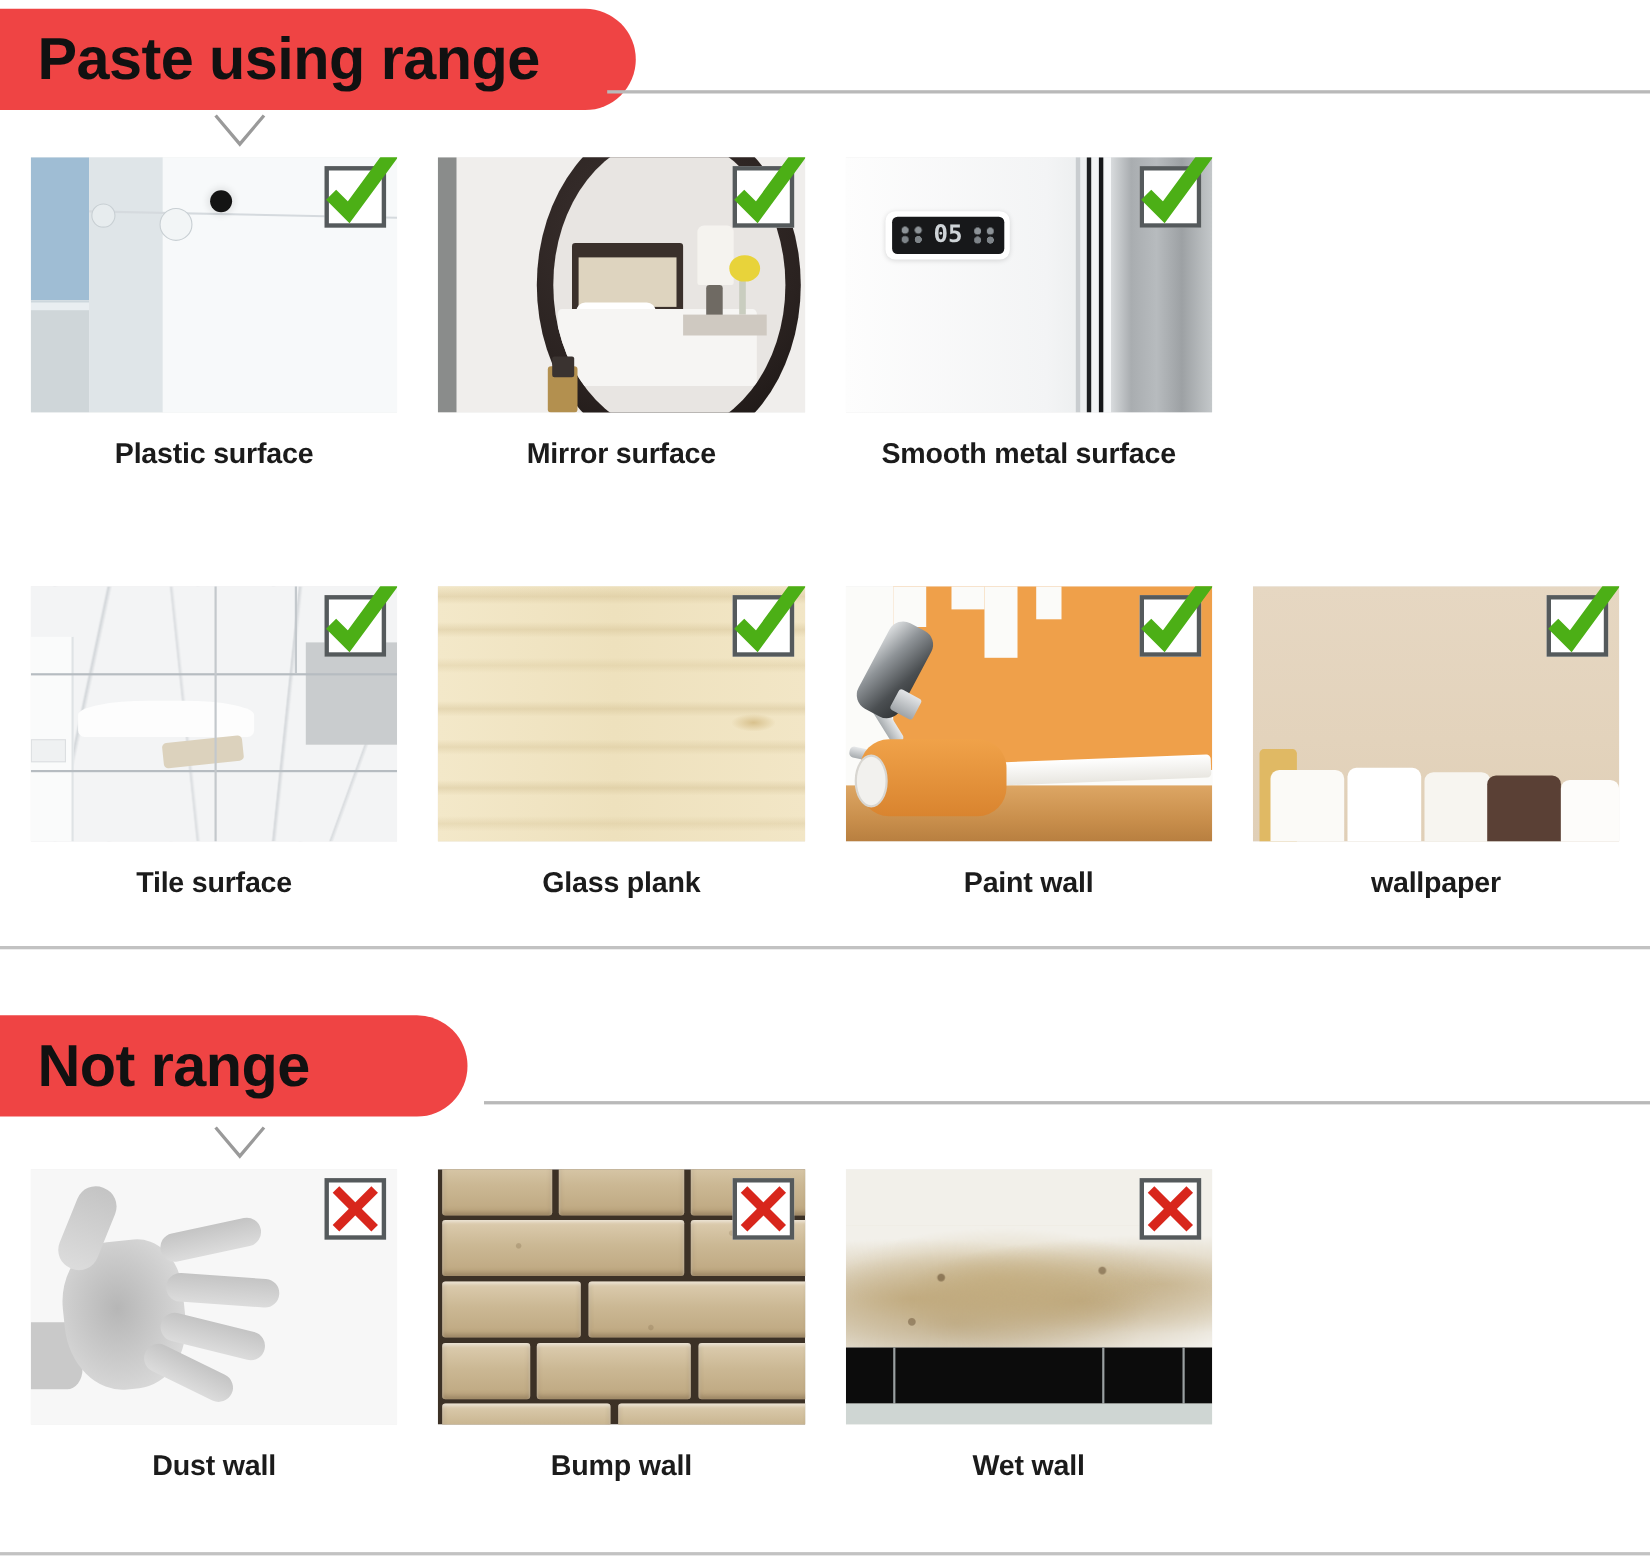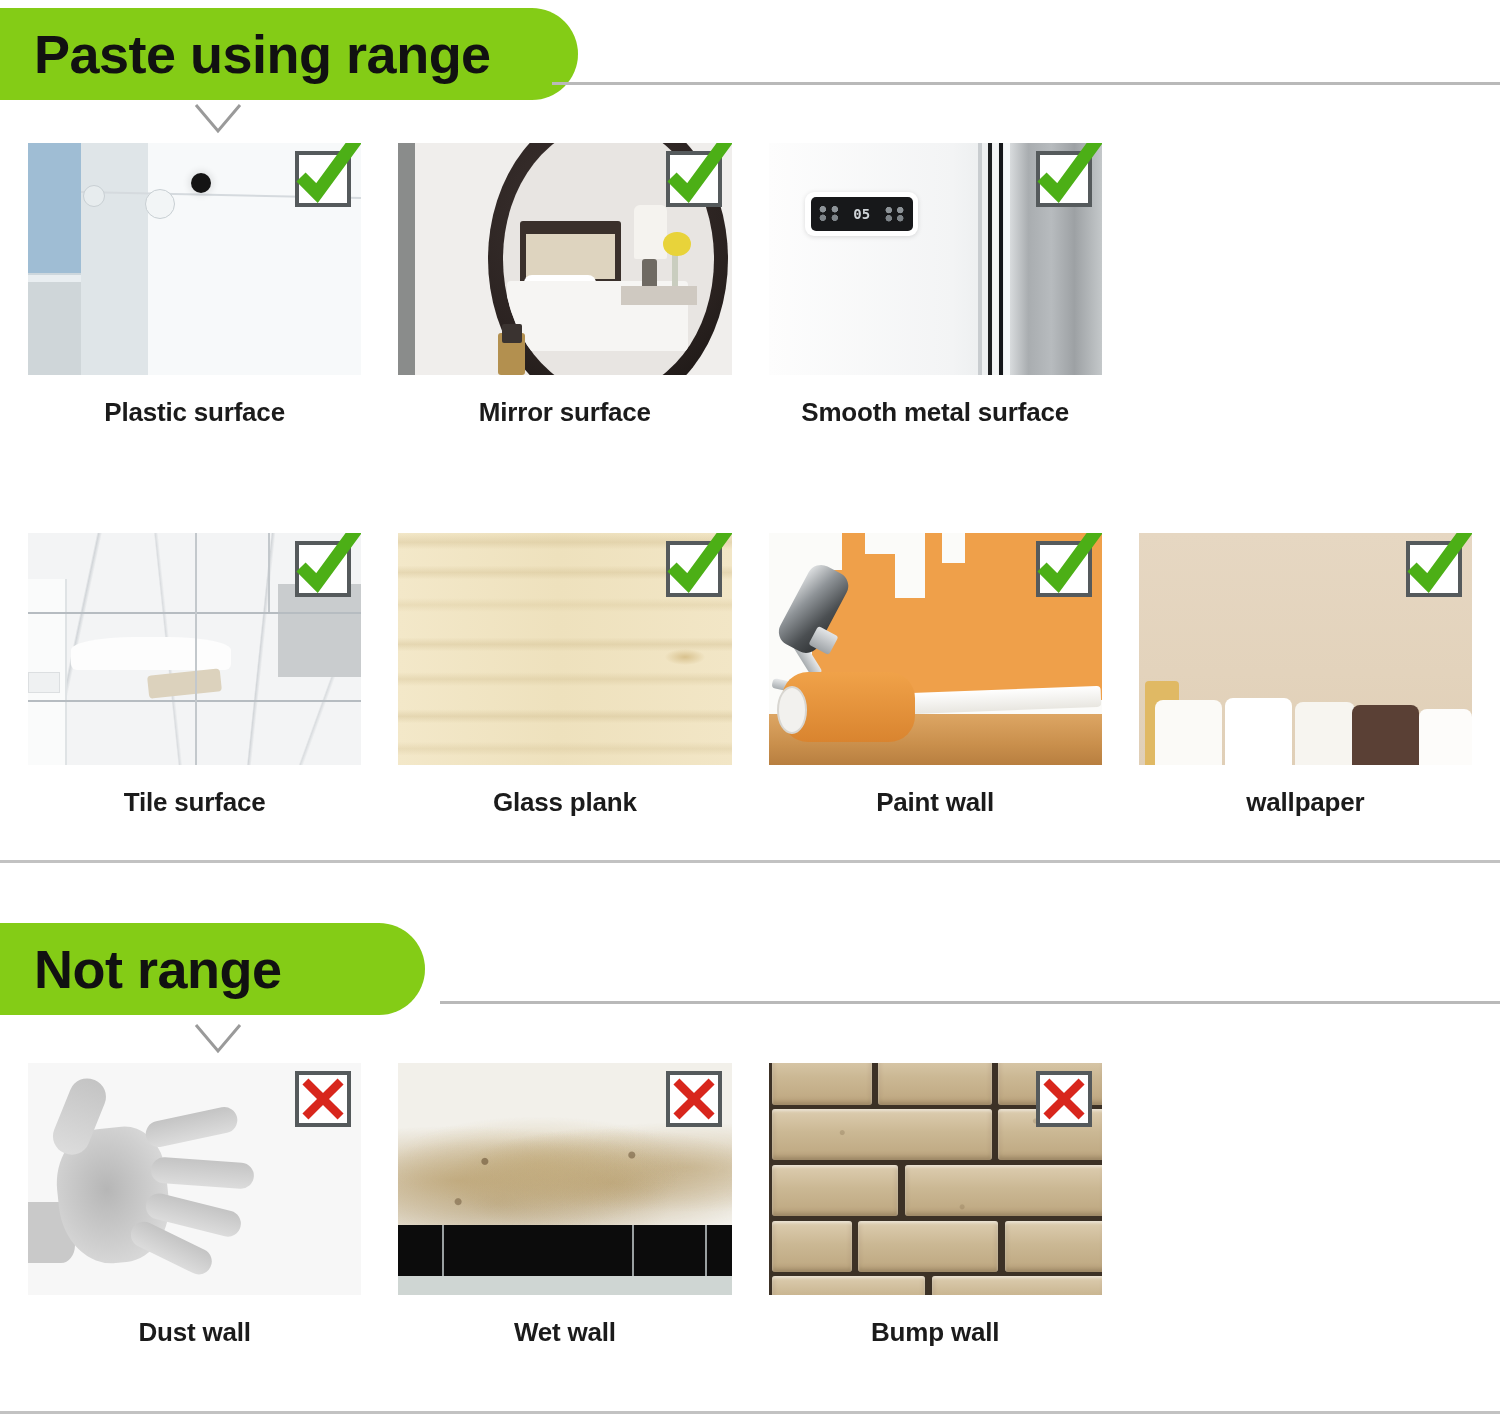--- a/index.html
+++ b/index.html
@@ -9,21 +9,21 @@
     font-family:"Liberation Sans", sans-serif;
     overflow:hidden;
     position:relative;
   }
 
   
   .banner-row{position:relative;height:105px;}
   .banner{
     position:absolute;left:0;top:8px;
     height:92px;
-    background:#84cc16;
+    background:#ef4444;
     border-top-right-radius:52px;border-bottom-right-radius:52px;
     display:flex;align-items:center;
   }
   .banner-text{
     font-size:54px;font-weight:bold;color:#111;
     padding:0 46px 0 34px;letter-spacing:-0.5px;
     white-space:nowrap;line-height:1;
   }
   .banner-line{
     position:absolute;height:3px;background:#b9b9b9;
@@ -128,21 +128,21 @@
     box-shadow:0 1px 5px rgba(0,0,0,.13);
     display:flex;align-items:center;justify-content:center;
   }
   .art-metal .screen{
     position:absolute;left:5%;top:11%;width:90%;height:78%;
     background:#17181a;border-radius:5px;
     display:flex;align-items:center;justify-content:center;
   }
   .art-metal .temp{
     color:#cfd4d8;font-family:"DejaVu Sans Mono", monospace;
-    font-size:14px;font-weight:bold;letter-spacing:0px;
+    font-size:22px;font-weight:bold;letter-spacing:0px;
   }
   .art-metal .icons{position:absolute;left:7%;top:24%;width:24%;height:50%;
     background:
       radial-gradient(circle at 20% 25%, #8d9398 0 3px, transparent 3.5px),
       radial-gradient(circle at 70% 25%, #8d9398 0 3px, transparent 3.5px),
       radial-gradient(circle at 20% 75%, #7e8489 0 3px, transparent 3.5px),
       radial-gradient(circle at 70% 75%, #7e8489 0 3px, transparent 3.5px);}
   .art-metal .icons2{position:absolute;right:7%;top:24%;width:22%;height:50%;
     background:
       radial-gradient(circle at 25% 30%, #8d9398 0 3px, transparent 3.5px),
@@ -532,42 +532,20 @@
           <line x1="70" y1="16" x2="16" y2="70" stroke="#D8261C" stroke-width="13" stroke-linecap="butt"></line>
         </svg>
       </div>
     </div>
     <div class="caption">Dust wall</div>
   </div>
 
 
   <div class="card">
     <div class="thumb">
-      <div class="art-wet">
-        <div class="stain"></div>
-          <div class="speck"></div>
-        <div class="band"></div>
-        <div class="bg1"></div>
-          <div class="bg2"></div>
-          <div class="bg3"></div>
-        <div class="floor"></div>
-      </div>
-      <div class="badge">
-        <div class="box"></div>
-        <svg viewBox="0 0 86 86" style="left:0;top:0;width:56px;height:56px;" aria-hidden="true">
-          <line x1="16" y1="16" x2="70" y2="70" stroke="#D8261C" stroke-width="13"></line>
-          <line x1="70" y1="16" x2="16" y2="70" stroke="#D8261C" stroke-width="13"></line>
-        </svg>
-      </div>
-    </div>
-    <div class="caption">Wet wall</div>
-  </div>
-
-  <div class="card">
-    <div class="thumb">
       <div class="art-bump">
         <div class="brick" style="left:1%;top:-4%;width:30%;height:22%;"></div>
         <div class="brick" style="left:33%;top:-4%;width:34%;height:22%;"></div>
         <div class="brick" style="left:69%;top:-4%;width:32%;height:22%;"></div>
         <div class="brick" style="left:1%;top:20%;width:66%;height:22%;"></div>
         <div class="brick" style="left:69%;top:20%;width:32%;height:22%;"></div>
         <div class="brick" style="left:1%;top:44%;width:38%;height:22%;"></div>
         <div class="brick" style="left:41%;top:44%;width:60%;height:22%;"></div>
         <div class="brick" style="left:1%;top:68%;width:24%;height:22%;"></div>
         <div class="brick" style="left:27%;top:68%;width:42%;height:22%;"></div>
@@ -579,15 +557,37 @@
       <div class="badge">
         <div class="box"></div>
         <svg viewBox="0 0 86 86" style="left:0;top:0;width:56px;height:56px;" aria-hidden="true">
           <line x1="16" y1="16" x2="70" y2="70" stroke="#D8261C" stroke-width="13"></line>
           <line x1="70" y1="16" x2="16" y2="70" stroke="#D8261C" stroke-width="13"></line>
         </svg>
       </div>
     </div>
     <div class="caption">Bump wall</div>
   </div>
+
+  <div class="card">
+    <div class="thumb">
+      <div class="art-wet">
+        <div class="stain"></div>
+          <div class="speck"></div>
+        <div class="band"></div>
+        <div class="bg1"></div>
+          <div class="bg2"></div>
+          <div class="bg3"></div>
+        <div class="floor"></div>
+      </div>
+      <div class="badge">
+        <div class="box"></div>
+        <svg viewBox="0 0 86 86" style="left:0;top:0;width:56px;height:56px;" aria-hidden="true">
+          <line x1="16" y1="16" x2="70" y2="70" stroke="#D8261C" stroke-width="13"></line>
+          <line x1="70" y1="16" x2="16" y2="70" stroke="#D8261C" stroke-width="13"></line>
+        </svg>
+      </div>
+    </div>
+    <div class="caption">Wet wall</div>
+  </div>
 </div>
 
 <div style="position:absolute;left:0;bottom:4px;width:100%;" class="hr"></div>
 
 </body></html>

